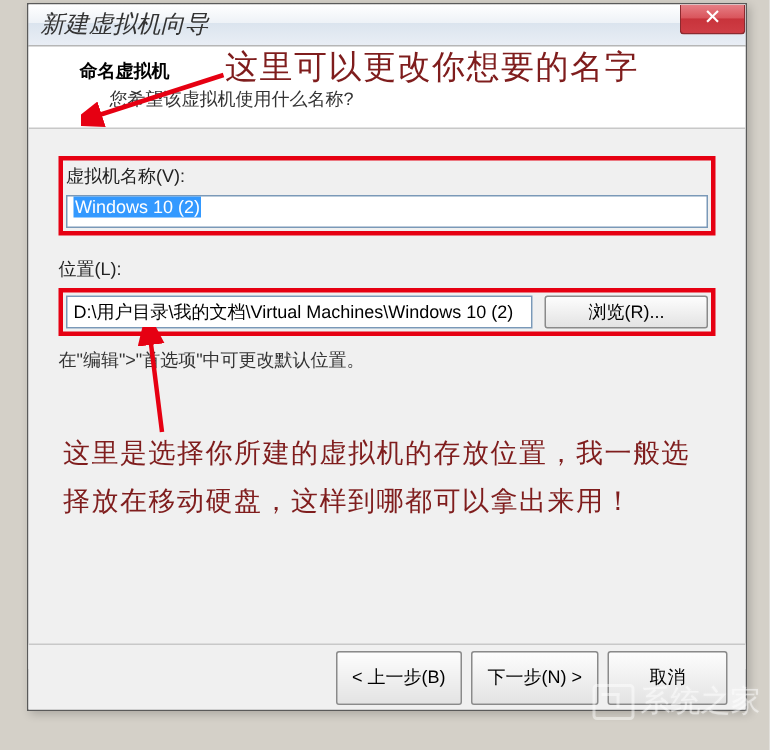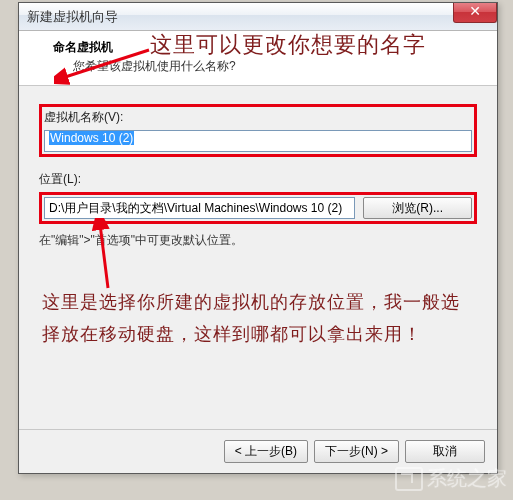--- a/index.html
+++ b/index.html
@@ -24,21 +24,21 @@
 }
 .titlebar {
   height: 28px;
   background: linear-gradient(to bottom, #ffffff 0%, #eef2f7 45%, #dbe4ee 46%, #e9eef5 100%);
   border-bottom: 1px solid #b6b6b6;
   display: flex;
   align-items: center;
   padding-left: 8px;
   position: relative;
 }
-.titlebar .title { color: #333; font-size: 13px; }
+.titlebar .title { color: #333; font-size: 16px; font-style: italic; }
 .close-btn {
   position: absolute;
   right: 0; top: 0;
   width: 44px; height: 20px;
   background: linear-gradient(to bottom, #e68086 0%, #d9545b 48%, #c8333b 50%, #cf3d45 100%);
   border: 1px solid #8b2a2f;
   border-top: none;
   border-radius: 0 0 3px 3px;
   color: #fff;
   text-align: center;
@@ -82,37 +82,37 @@
   height: 44px;
   background: #f0f0f0;
   border-top: 1px solid #c8c8c8;
   display: flex;
   justify-content: flex-end;
   align-items: center;
   gap: 6px;
   padding-right: 12px;
 }
 .footer .btn {
-  height: 23px;
+  height: 36px;
   min-width: 80px;
   padding: 0 10px;
   background: linear-gradient(to bottom,#fdfdfd,#e3e3e3);
   border: 1px solid #8a8a8a;
   border-radius: 2px;
   font-size: 12px;
 }
 
 .anno { position: absolute; color: #7f1d1d; font-weight: normal; pointer-events: none; }
 .anno1 { left: 150px; top: 30px; font-size: 22px; letter-spacing: 1px; }
 .anno2 { left: 42px; top: 286px; right: 40px; font-size: 18px; line-height: 32px; letter-spacing: 1px; }
 svg.arrow { position: absolute; pointer-events: none; }
 
 .wm {
   position: absolute;
-  right: 6px; bottom: 8px;
+  right: 6px; bottom: 19px;
   color: #fff;
   opacity: 0.55;
   font-size: 20px;
   display: flex; align-items: center; gap: 4px;
   text-shadow: 0 0 2px rgba(255,255,255,0.5);
 }
 .wm .logo {
   width: 28px; height: 24px;
   border: 2px solid #fff;
   border-radius: 3px;

